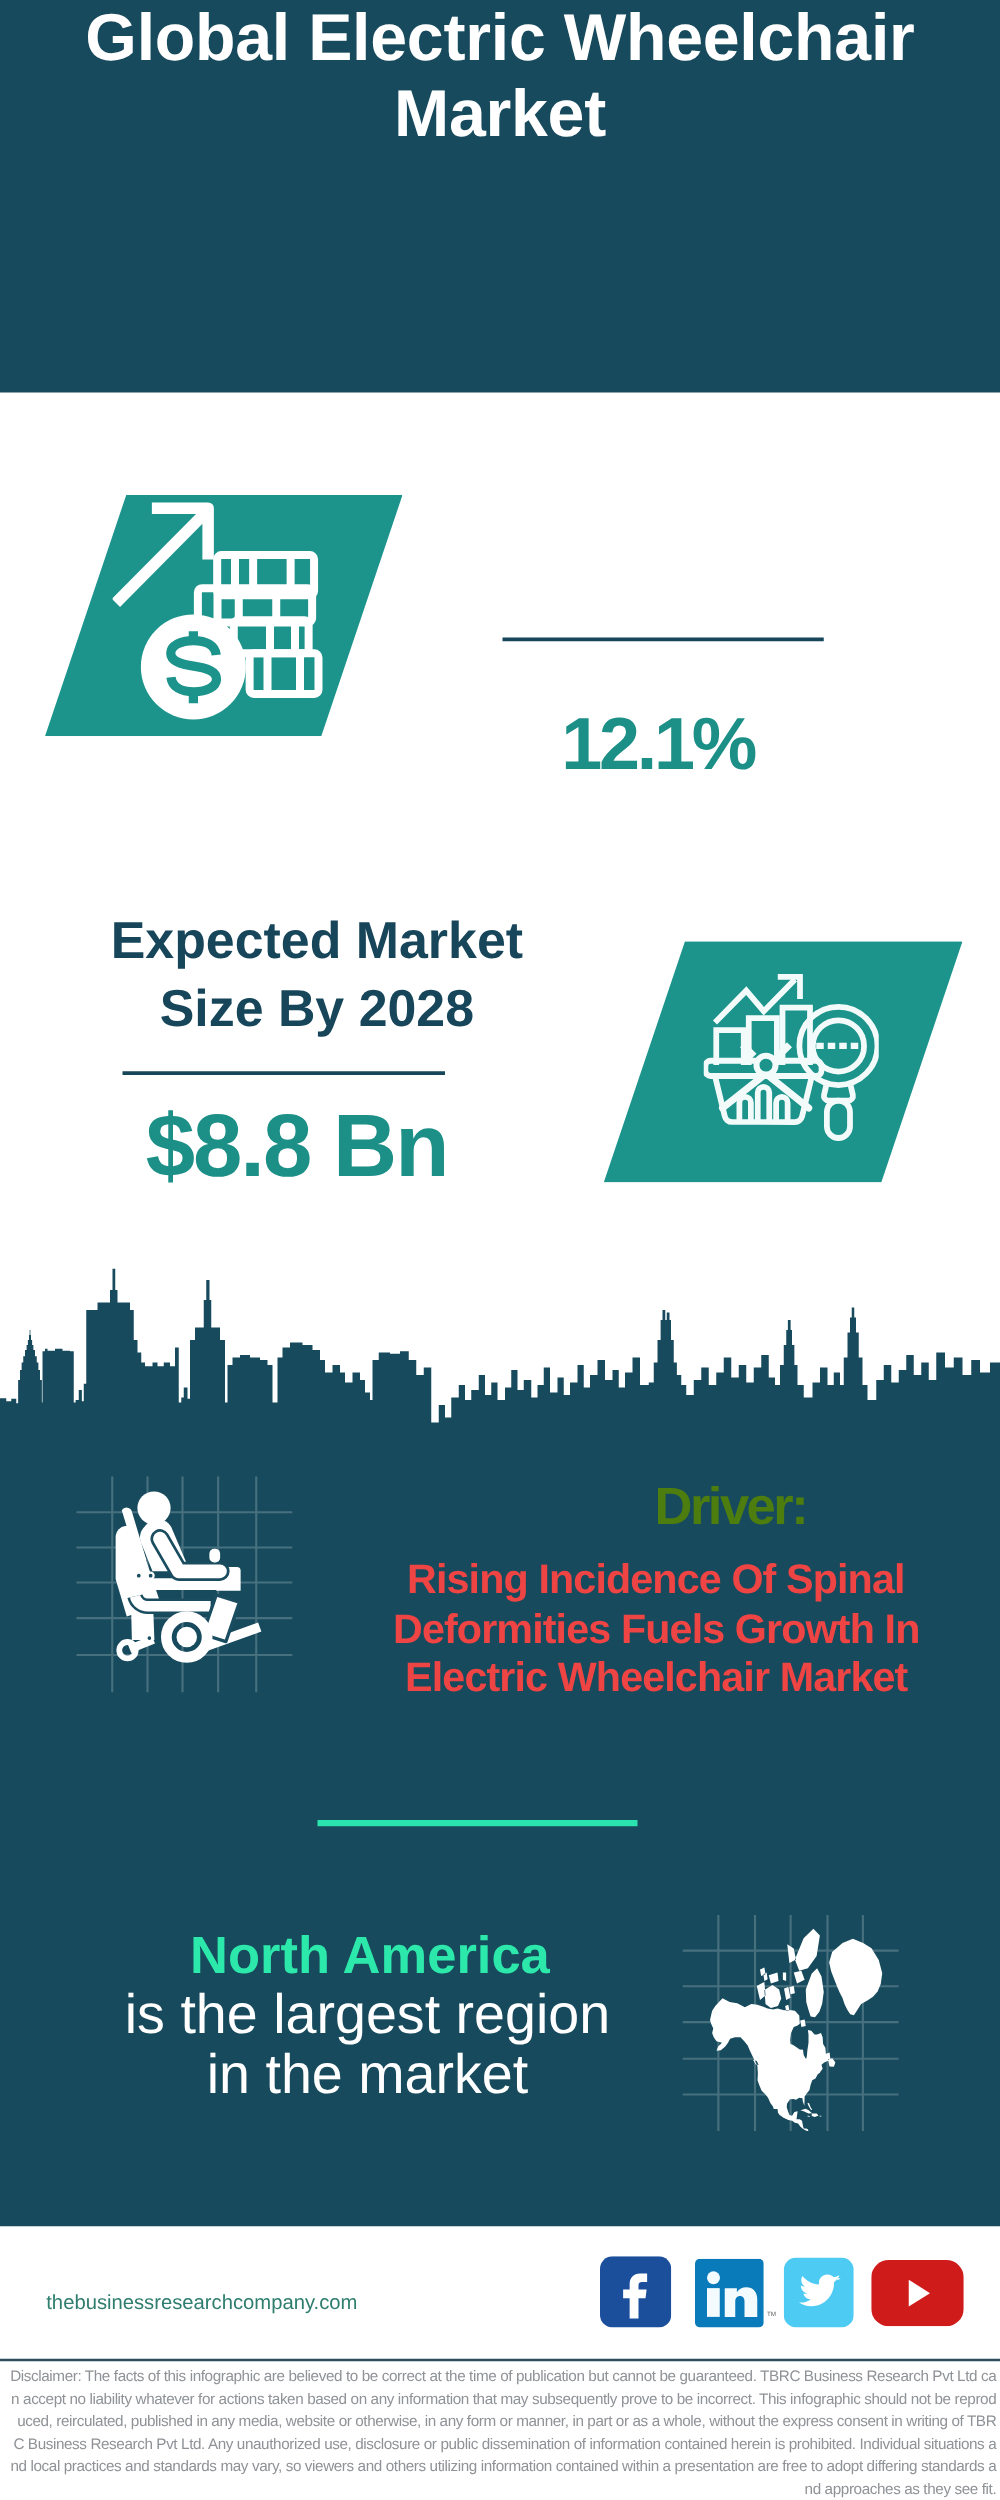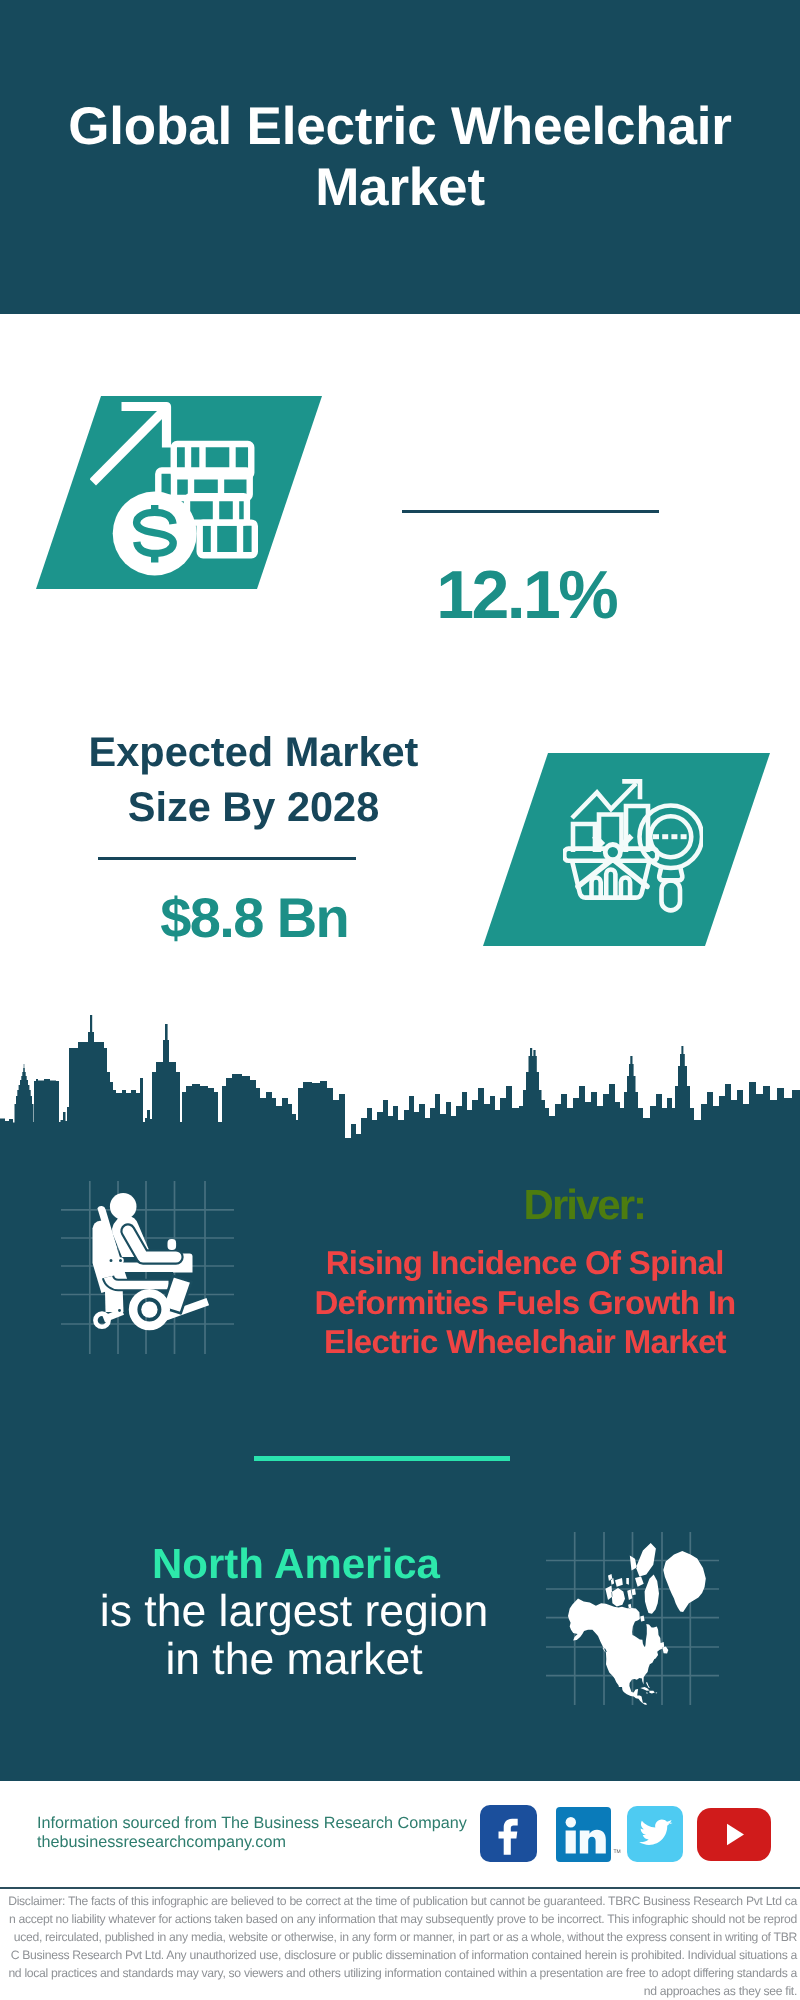--- a/index.html
+++ b/index.html
@@ -3,47 +3,47 @@
 <meta charset="utf-8">
 <style>
   * { margin:0; padding:0; box-sizing:border-box; }
   html,body { width:800px; height:2000px; }
   body { font-family:"Liberation Sans", sans-serif; background:#ffffff; overflow:hidden;
          -webkit-font-smoothing:antialiased; text-rendering:geometricPrecision; }
   .page { position:relative; width:800px; height:2000px; background:#fff; }
 
   
   .header { position:absolute; left:0; top:0; width:800px; height:314px; background:#174a5c;
-            display:flex; align-items:center; justify-content:center; }
+            display:flex; justify-content:center; }
   .header-title { color:#ffffff; font-weight:bold; font-size:53px; line-height:61px;
                   text-align:center; width:700px; letter-spacing:-0.2px; }
 
   
   .plg { position:absolute; background:#1c948c; }
   .plg1 { left:36px; top:396px; width:286px; height:193px;
           clip-path:polygon(65px 0, 286px 0, 221px 193px, 0 193px); }
   .plg2 { left:483px; top:753px; width:287px; height:193px;
           clip-path:polygon(65px 0, 287px 0, 222px 193px, 0 193px); }
 
   .icon-money { position:absolute; left:90px; top:396px; width:180px; height:200px; }
   .icon-research { position:absolute; left:563px; top:776px; width:140px; height:140px; }
 
   .stitle { position:absolute; color:#17465a; font-weight:bold; font-size:41.5px;
             line-height:55px; text-align:center; }
   .srule  { position:absolute; height:3px; background:#17465a; }
   .svalue { position:absolute; color:#1c8f87; font-weight:bold; text-align:center; }
 
   .s1-title { left:354px; top:379px; width:380px; }
   .s1-rule  { left:402px; top:510px; width:257px; }
-  .s1-value { left:340px; top:549px; width:375px; font-size:68px; line-height:92px;
+  .s1-value { left:340px; top:549px; width:375px; font-size:59px; line-height:92px;
               letter-spacing:-2.6px; text-indent:-2.6px; }
 
   .s2-title { left:66px; top:724px; width:375px; }
   .s2-rule  { left:98px; top:857px; width:258px; }
-  .s2-value { left:131px; top:881px; width:248px; font-size:56px; line-height:73px;
+  .s2-value { left:114px; top:881px; width:248px; font-size:71px; line-height:73px;
               letter-spacing:-1.6px; text-indent:-1.6px; }
 
   
   .skyline { position:absolute; left:0; top:1014px; width:800px; height:132px; }
 
   
   .darkbody { position:absolute; left:0; top:1144px; width:800px; height:636.5px; background:#174a5c; }
 
   .wc-icon { position:absolute; left:61px; top:1181px; width:160px; height:160px; }
   .map-icon { position:absolute; left:546px; top:1532px; width:173px; height:173px; }
@@ -226,21 +226,20 @@
       <circle cx="58.5" cy="129.5" r="2.3" fill="#1a4d5f" stroke="#ffffff" stroke-width="1.7"></circle>
     </svg>
   </div>
   <div class="driver-label">Driver:</div>
   <div class="driver-text">Rising Incidence Of Spinal Deformities Fuels Growth In Electric Wheelchair Market</div>
   <div class="sep"></div>
 
   <div class="region-name">North America</div>
   <div class="region-text">is the largest region in the market</div>
 
-  <div class="src src1">Information sourced from The Business Research Company</div>
   <div class="src src2">thebusinessresearchcompany.com</div>
 
   <div class="sicon fb">
     <svg viewBox="0 0 57 57" width="57" height="57">
       <rect x="0" y="0" width="57" height="57" rx="10" fill="#1b4f9c"></rect>
       <path fill="#ffffff" d="M33.5 20.5 h4.2 v-6.7 h-5.6 c-5.2 0 -8.4 3.3 -8.4 8.6 v4.2 h-5.2 v6.9 h5.2 v16.3 h7.1 v-16.3 h5.6 l0.9 -6.9 h-6.5 v-3.4 c0 -1.8 0.9 -2.7 2.7 -2.7 z"></path>
     </svg>
   </div>
   <div class="sicon li">
     <svg viewBox="0 0 55 55" width="55" height="55">

